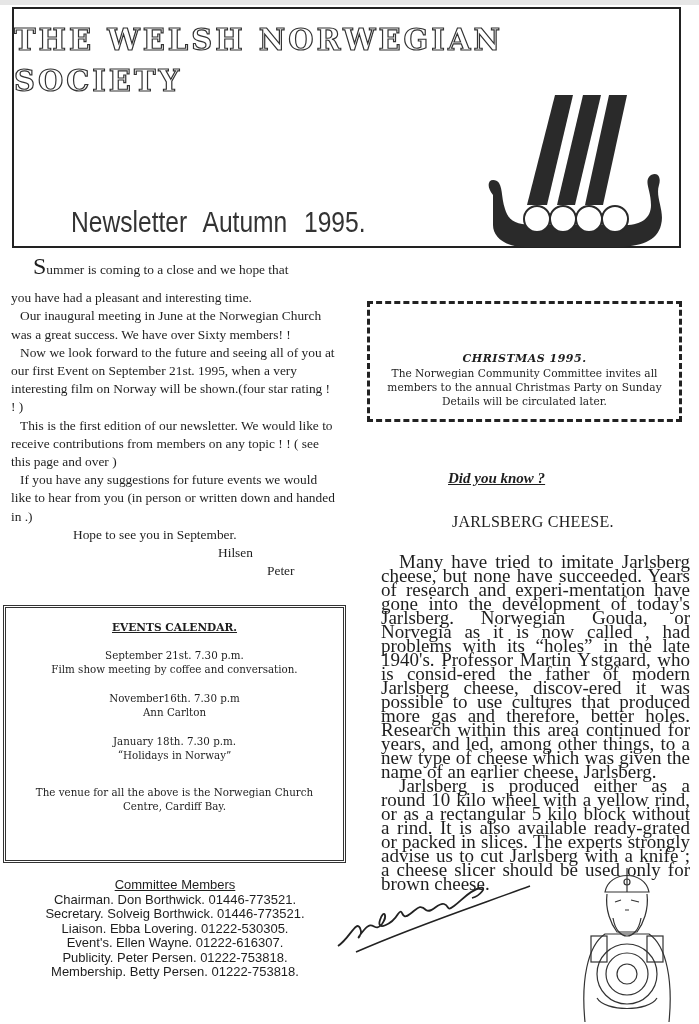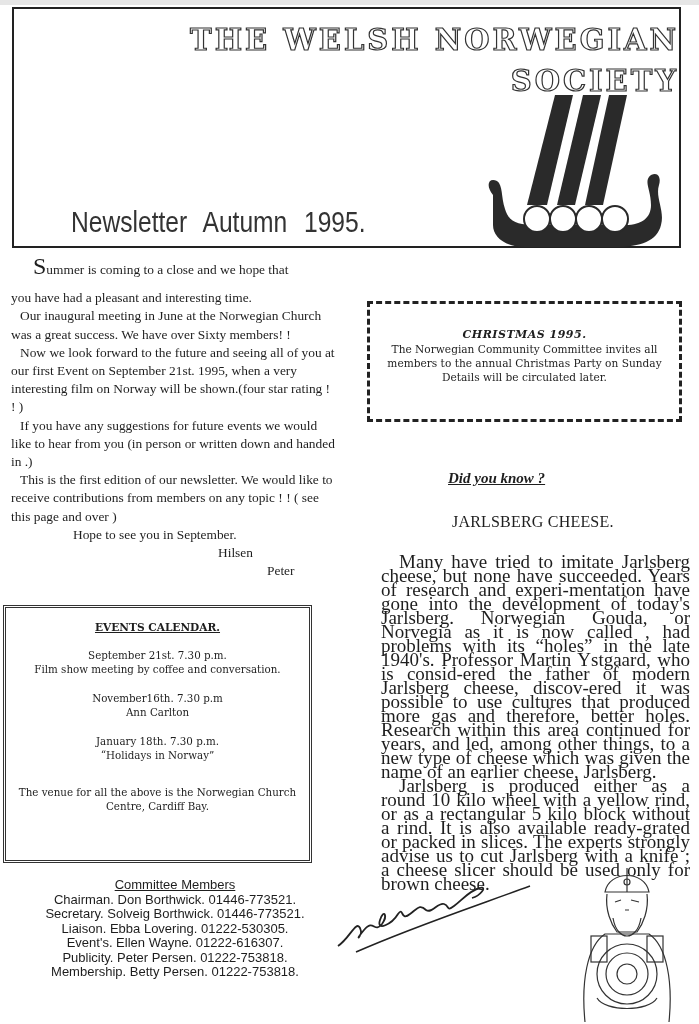--- a/index.html
+++ b/index.html
@@ -6,21 +6,21 @@
   body {
     width: 699px; height: 1024px; background: #ffffff; position: relative; overflow: hidden;
     font-family: "Liberation Serif", serif; color: #1e1e1e;
   }
   .topbar { position: absolute; left: 0; top: 0; width: 699px; height: 5px; background: #e6e6e6; }
   .header-frame {
     position: absolute; left: 12px; top: 7px; width: 669px; height: 241px;
     border: 2px solid #222; box-sizing: border-box;
   }
   .title {
-    position: absolute; left: 0; width: 100%; text-align: right;
+    position: absolute; left: 0; width: 100%; text-align: left;
     font-family: "DejaVu Serif", serif; font-size: 29px; letter-spacing: 3px;
     color: #fff; -webkit-text-stroke: 1.2px #333; font-weight: bold;
   }
   .title.l1 { top: 14px; }
   .title.l2 { top: 55px; }
   .newsletter-line {
     position: absolute; left: 57px; top: 196px;
     font-family: "Liberation Sans", sans-serif; font-size: 30px; color: #333;
     transform: scaleX(0.82); transform-origin: left top; word-spacing: 12px;
   }
@@ -37,38 +37,38 @@
   .intro .center { text-align: left; padding-left: 62px; }
   .intro .hilsen { padding-left: 207px; }
   .intro .peter { padding-left: 256px; }
 
   .xmas {
     position: absolute; left: 367px; top: 301px; width: 315px; height: 121px;
     border: 3px dashed #222; box-sizing: border-box; text-align: center;
     font-family: "DejaVu Serif", serif; font-size: 10.6px; line-height: 14px;
     padding-top: 24px;
   }
-  .xmas .xtitle { font-style: italic; font-weight: bold; font-size: 11px; letter-spacing: .5px; }
+  .xmas .xtitle { font-style: italic; font-weight: bold; font-size: 11px; letter-spacing: .5px; margin-top: 24px; }
 
   .dyk {
     position: absolute; left: 448px; top: 470px;
     font-family: Liberation Serif, serif; font-style: italic; font-weight: bold; font-size: 15px;
     text-decoration: underline;
   }
   .jarl-title {
     position: absolute; left: 452px; top: 513px; font-size: 16px; letter-spacing: .2px;
   }
   .article {
     position: absolute; left: 381px; top: 555px; width: 309px;
     font-size: 19px; line-height: 14px; text-align: justify;
   }
   .article p { margin: 0; text-indent: 18px; }
 
   .events {
-    position: absolute; left: 3px; top: 605px; width: 309px; height: 258px;
+    position: absolute; left: 3px; top: 605px; width: 343px; height: 258px;
     border: 3px double #333; box-sizing: border-box; text-align: center;
     font-family: "DejaVu Serif", serif; font-size: 10.3px; line-height: 14.5px;
     padding-top: 12px;
   }
   .events .etitle { font-weight: bold; text-decoration: underline; font-size: 10.6px; margin-bottom: 13px; }
   .events .ev { margin-bottom: 14px; }
   .events .venue { margin-top: 22px; }
 
   .committee {
     position: absolute; left: 0; top: 878px; width: 350px; text-align: center;
@@ -103,22 +103,22 @@
     <circle cx="114" cy="134" r="13"></circle>
     <circle cx="140" cy="134" r="13"></circle>
   </g>
 </svg>
 
 <div class="intro">
   <p class="first"><span class="dropcap">S</span><span>ummer is coming to a close and we hope that</span></p>
   <p>you have had a pleasant and interesting time.</p>
   <p class="ind">Our inaugural meeting in June at the Norwegian Church was a great success. We have over Sixty members! !</p>
   <p class="ind">Now  we look forward to the future and seeing all of you at our first Event on September 21st. 1995, when a very interesting film on Norway will be shown.(four star rating ! ! )</p>
+  <p class="ind">This is the first edition of our newsletter. We would like to receive contributions from members on any  topic ! !   ( see this page and over )</p>
   <p class="ind">If you have any suggestions for future events we would like to hear from you (in person or written down and handed in .)</p>
-  <p class="ind">This is the first edition of our newsletter. We would like to receive contributions from members on any  topic ! !   ( see this page and over )</p>
   <p class="center">Hope to see you in September.</p>
   <p class="hilsen">Hilsen</p>
   <p class="peter">Peter</p>
 </div>
 
 <div class="xmas">
   <div class="xtitle">CHRISTMAS   1995.</div>
   <div>The Norwegian Community Committee invites all</div>
   <div>members to the annual Christmas Party on Sunday</div>
   <div>Details will be circulated later.</div>

